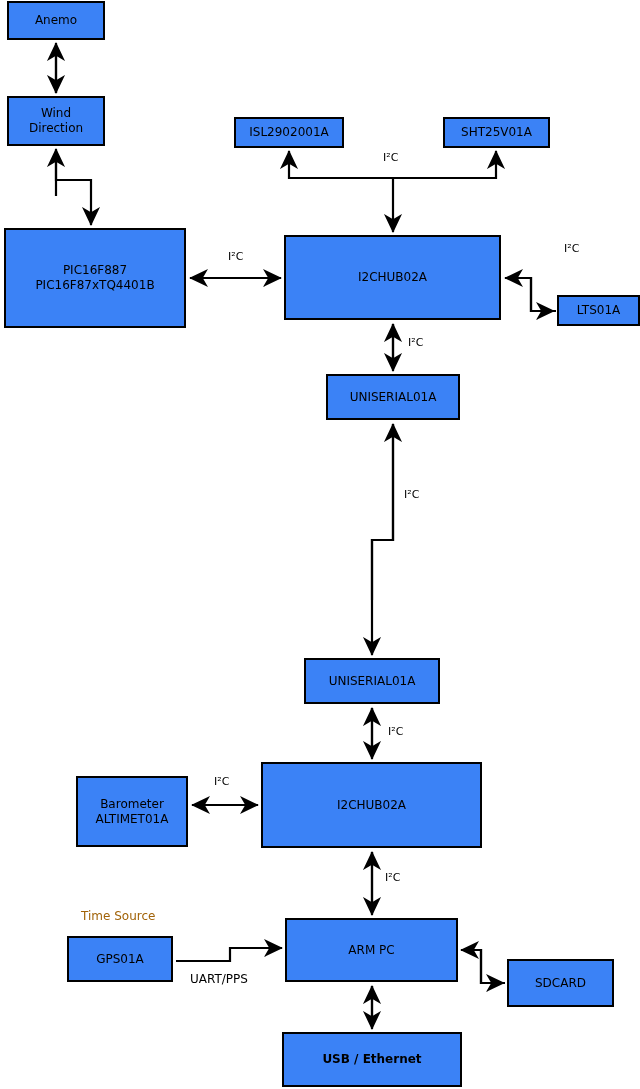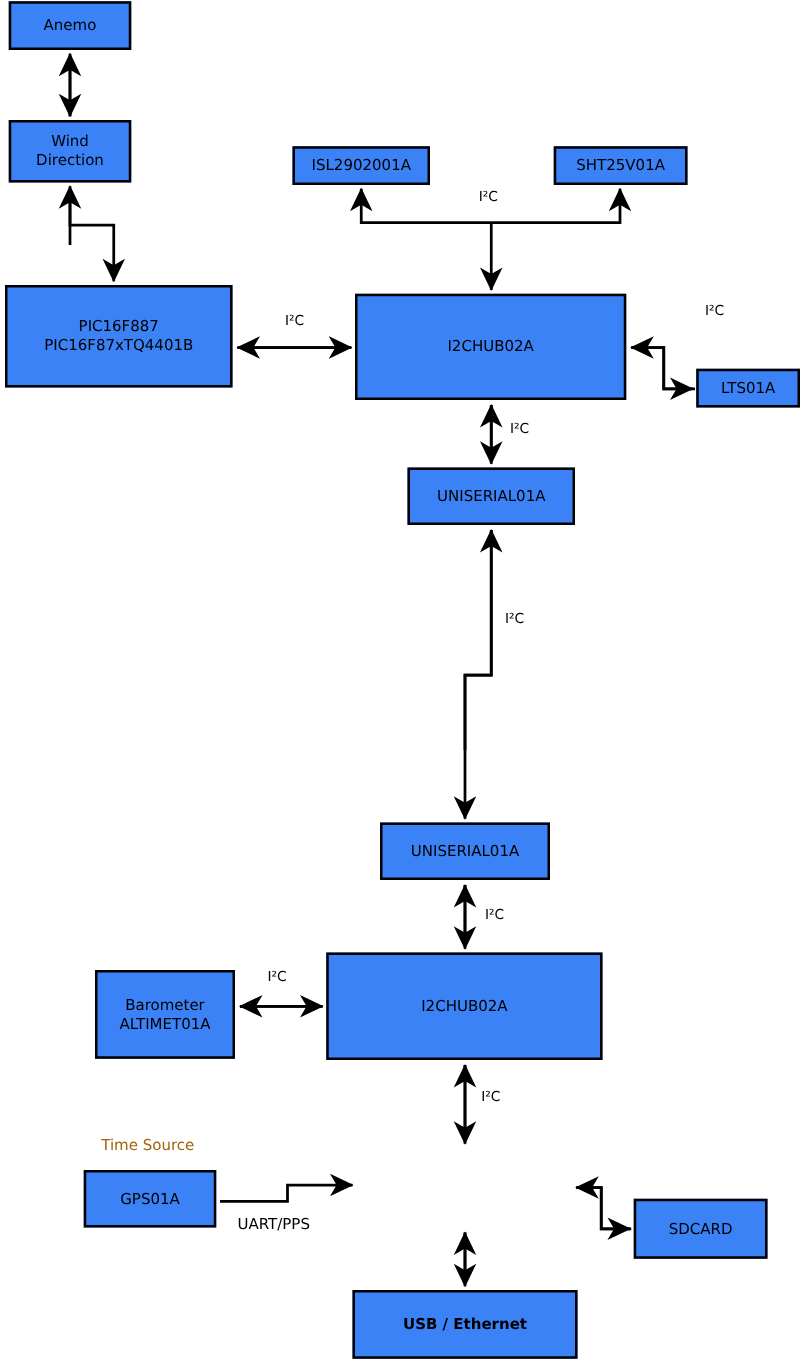--- a/index.html
+++ b/index.html
@@ -119,21 +119,21 @@
 
   <div class="node" style="left:7px; top:1px; width:98px; height:39px;">
     <span class="node-label">Anemo</span>
   </div>
 
   <div class="node" style="left:7px; top:96px; width:98px; height:50px;">
     <span class="node-label">Wind
 Direction</span>
   </div>
 
-  <div class="node" style="left:4px; top:228px; width:182px; height:82px;">
+  <div class="node" style="left:4px; top:228px; width:182px; height:100px;">
     <span class="node-label">PIC16F887
 PIC16F87xTQ4401B</span>
   </div>
 
   <div class="node" style="left:234px; top:117px; width:110px; height:31px;justify-content:center;">
     <span class="node-label">ISL2902001A</span>
   </div>
 
   <div class="node" style="left:443px; top:117px; width:107px; height:31px;">
     <span class="node-label">SHT25V01A</span>
@@ -161,20 +161,23 @@
 
   <div class="node" style="left:76px; top:776px; width:112px; height:71px;">
     <span class="node-label">Barometer
 ALTIMET01A</span>
   </div>
 
   <div class="node" style="left:67px; top:936px; width:106px; height:46px;">
     <span class="node-label">GPS01A</span>
   </div>
 
+  <div class="node" style="left:285px; top:918px; width:173px; height:64px;">
+    <span class="node-label">ARM PC</span>
+  </div>
 
   <div class="node" style="left:507px; top:959px; width:107px; height:48px;">
     <span class="node-label">SDCARD</span>
   </div>
 
   <div class="node" style="left:282px; top:1032px; width:180px; height:55px;font-weight:bold;">
     <span class="node-label">USB / Ethernet</span>
   </div>
 
   <span class="edge-label" style="left:383px; top:152px;">I²C</span>

